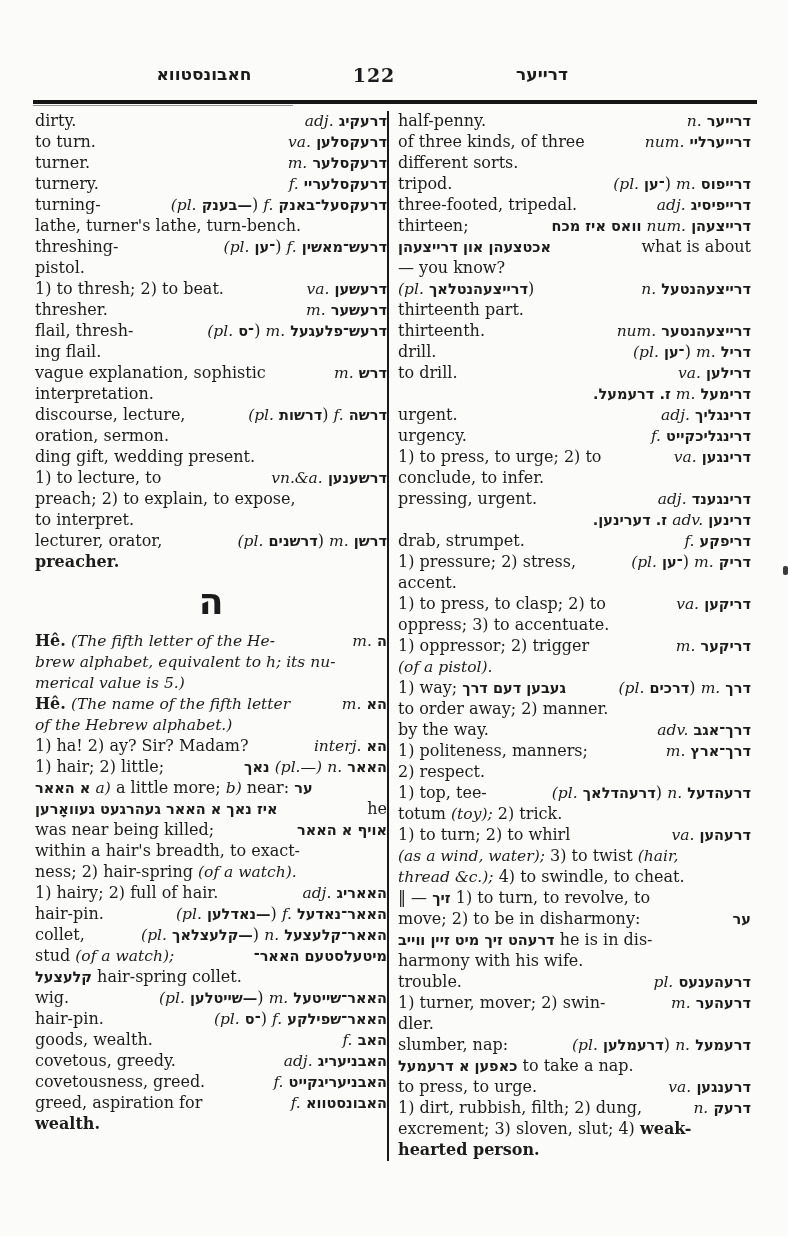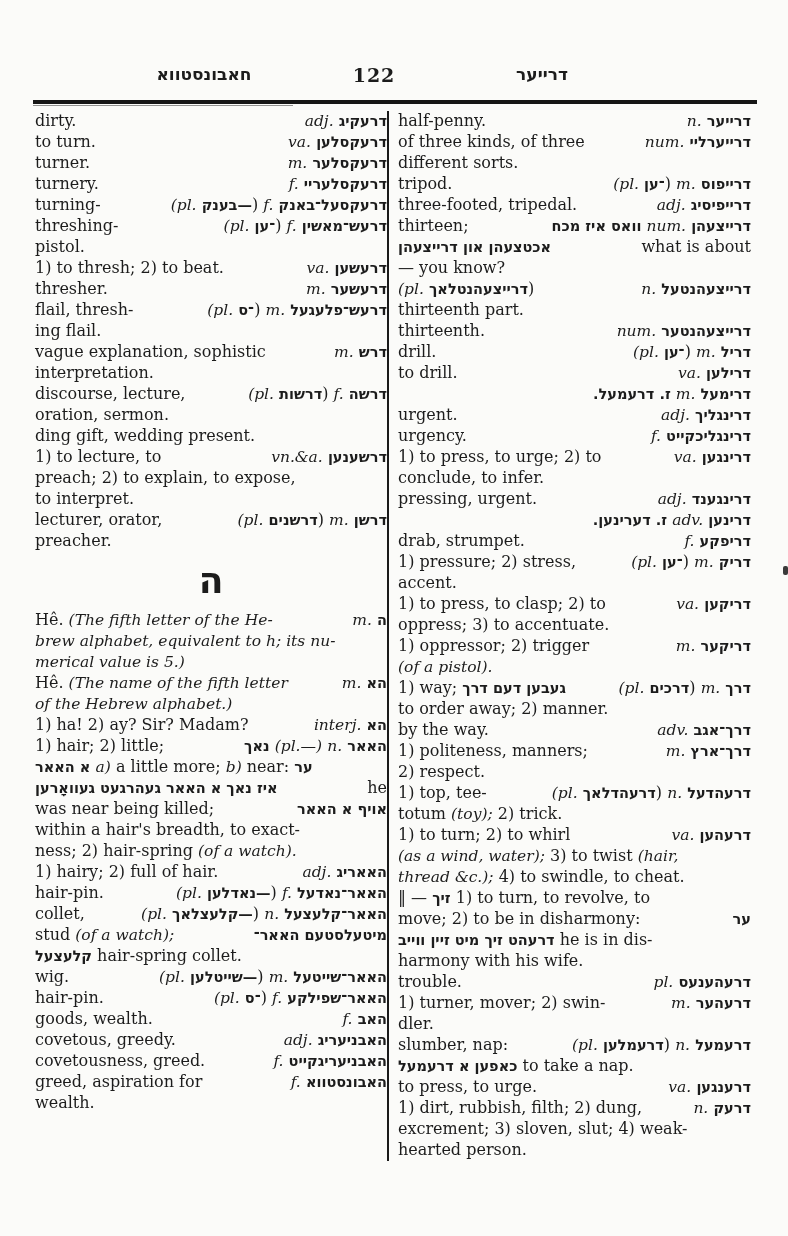--- a/index.html
+++ b/index.html
@@ -18,21 +18,21 @@
   .rule:after{content:"";position:absolute;left:0;top:5px;width:260px;height:1px;background:#2a2a2a;opacity:.5;}
   .cols{display:flex;align-items:stretch;padding:7px 0 0 35px;}
   .col{box-sizing:border-box;}
   .col-1{width:352px;}
   .divider{width:2px;background:#1a1a1a;}
   .col-2{width:362px;padding-left:9px;}
   .tline{display:flex;justify-content:space-between;align-items:baseline;height:21px;white-space:nowrap;}
   .lft{text-align:left;}
   .rgt{text-align:right;}
   .s-en{font-size:16px;}
-  .s-b{font-size:16px;font-weight:400;}
+  .s-b{font-size:16px;font-weight:700;}
   .s-i{font-size:15.5px;font-style:italic;}
   .s-he{font-family:"DejaVu Sans",sans-serif;font-weight:700;font-size:14.5px;
         direction:rtl;unicode-bidi:isolate;}
   .heb-head{height:58px;line-height:58px;text-align:center;
         font-family:"DejaVu Sans",sans-serif;font-weight:700;font-size:36px;}
   .speck{position:absolute;right:0;top:566px;width:5px;height:9px;background:#3a3a3a;border-radius:2px;}
 </style>
 </head>
 <body>
 
@@ -60,20 +60,23 @@
       </div>
       <div class="tline">
         <span class="lft"><span class="s-en">turnery.</span></span>
         <span class="rgt"><span class="s-i">f.</span> <span class="s-he">דרעקסלעריי</span></span>
       </div>
       <div class="tline">
         <span class="lft"><span class="s-en">turning-</span></span>
         <span class="rgt"><span class="s-i">(pl.</span> <span class="s-he">—בענק</span><span class="s-en">)</span> <span class="s-i">f.</span> <span class="s-he">דרעקסעל־באנק</span></span>
       </div>
       <div class="tline">
+        <span class="lft"><span class="s-en">lathe, turner's lathe, turn-bench.</span></span>
+      </div>
+      <div class="tline">
         <span class="lft"><span class="s-en">threshing-</span></span>
         <span class="rgt"><span class="s-i">(pl.</span> <span class="s-he">־ען</span><span class="s-en">)</span> <span class="s-i">f.</span> <span class="s-he">דרעש־מאשין</span></span>
       </div>
       <div class="tline">
         <span class="lft"><span class="s-en">pistol.</span></span>
       </div>
       <div class="tline">
         <span class="lft"><span class="s-en">1) to thresh; 2) to beat.</span></span>
         <span class="rgt"><span class="s-i">va.</span> <span class="s-he">דרעשען</span></span>
       </div>

